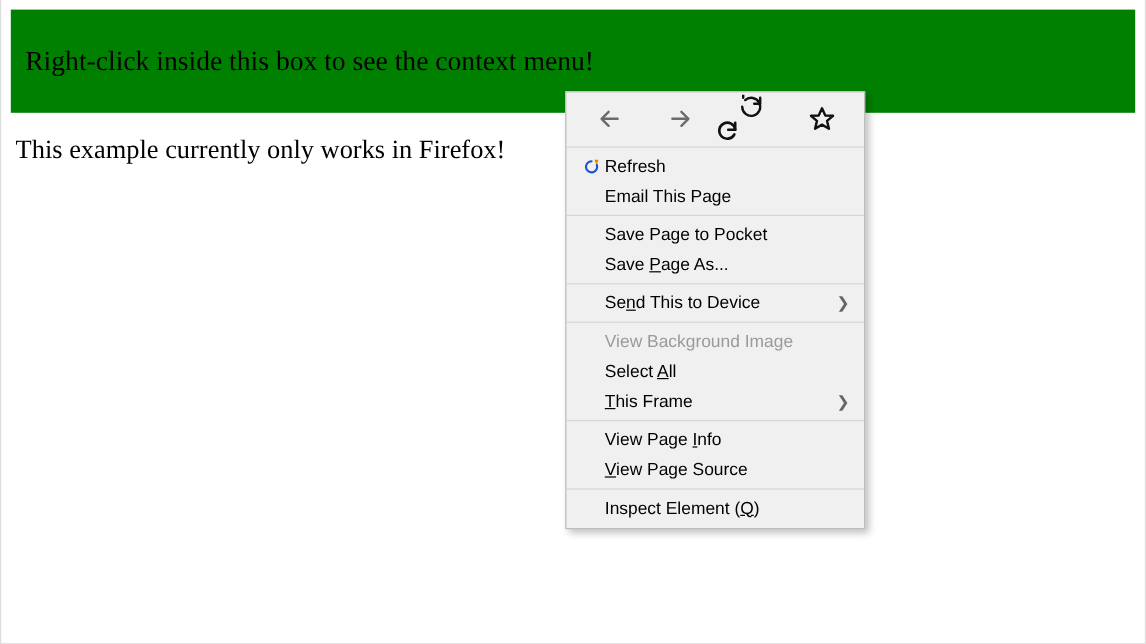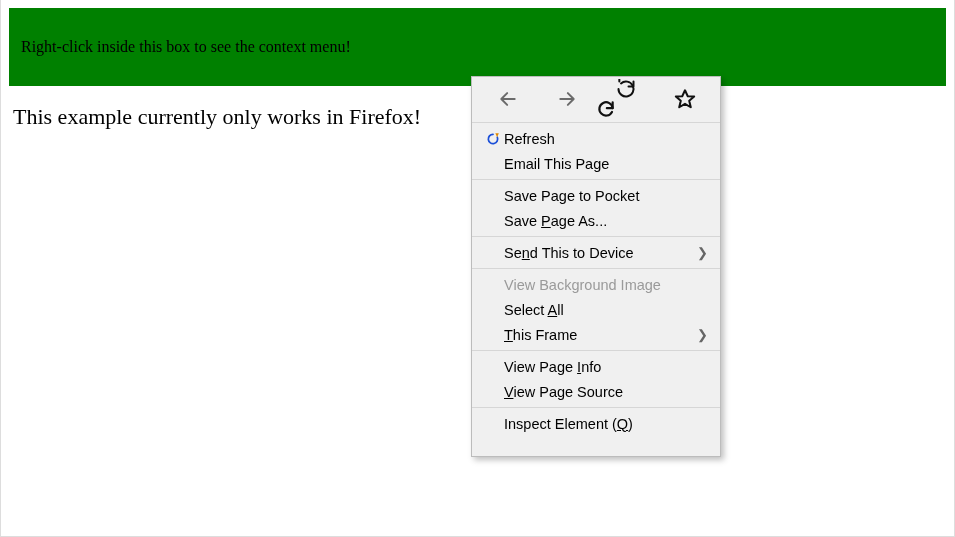--- a/index.html
+++ b/index.html
@@ -11,41 +11,41 @@
       height: 537px;
       position: relative;
       overflow: hidden;
       border: 1px solid #ddd;
       border-top: none;
     }
     .green-box {
       background: #008000;
       color: #000;
       padding: 30px 12px;
-      font-size: 16px;
+      font-size: 23px;
       font-family: "Times New Roman", serif;
       margin: 8px 8px 0 8px;
     }
     .body-text {
       font-family: "Times New Roman", serif;
       font-size: 22px;
       color: #000;
       padding: 18px 12px;
     }
     .ctx-menu {
       position: absolute;
       left: 470px;
       top: 76px;
       width: 250px;
       background: #f0f0f0;
       border: 1px solid #bcbcbc;
       box-shadow: 3px 3px 6px rgba(0,0,0,0.25);
       font-size: 14.5px;
       color: #000;
-      padding-bottom: 20px;
+      padding-bottom: 4px;
     }
     .ctx-nav {
       display: flex;
       align-items: center;
       justify-content: space-around;
       padding: 8px 6px 6px 6px;
     }
     .ctx-nav .nav-btn {
       width: 28px;
       height: 28px;

